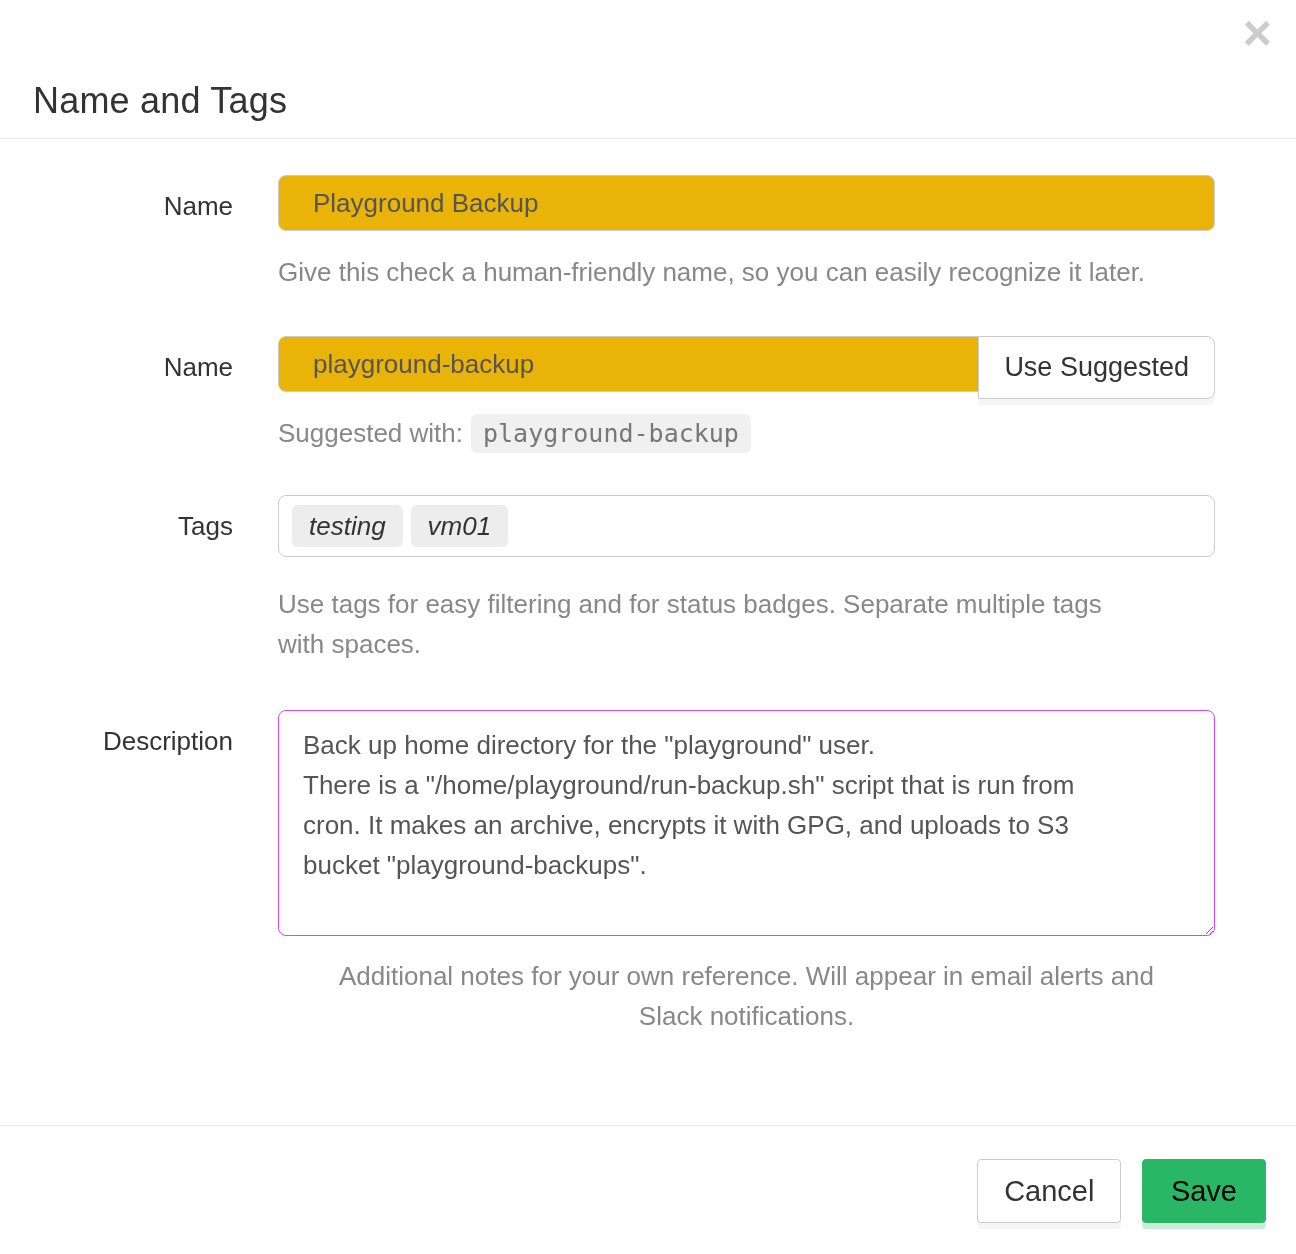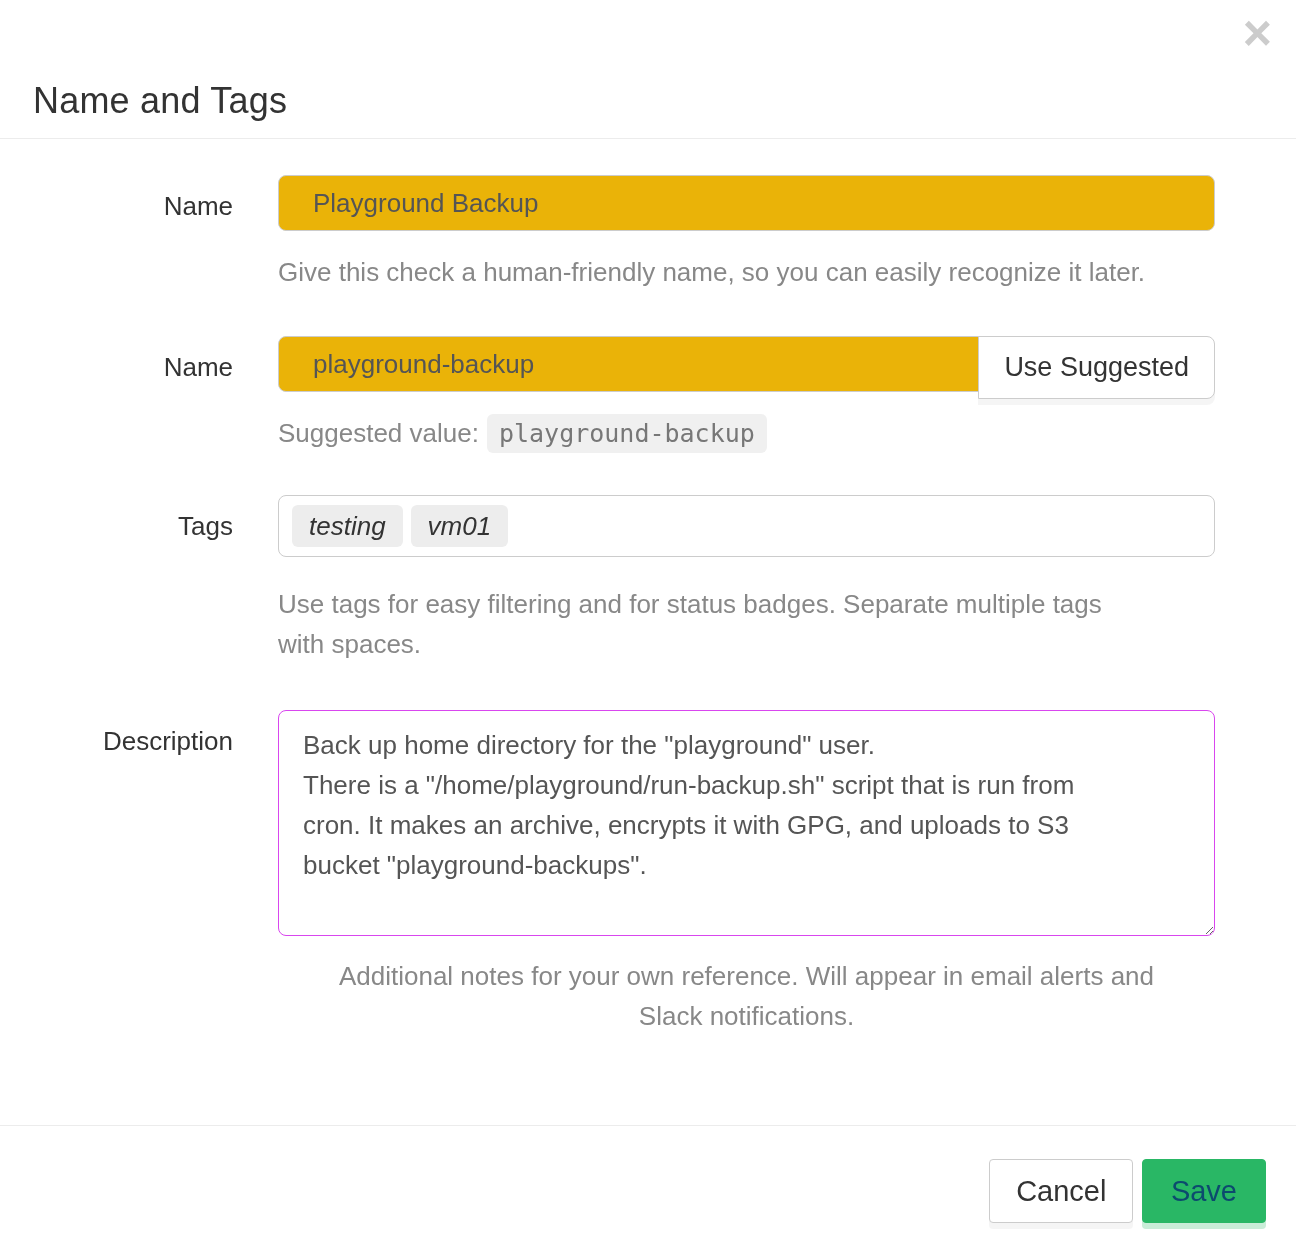--- a/index.html
+++ b/index.html
@@ -129,24 +129,24 @@
     cursor: pointer;
     vertical-align: middle;
   }
   .btn-cancel {
     background: #fff; color: #333;
     border: 1px solid #ccc;
     padding: 0 26px;
     box-shadow: 0 6px 0 rgba(0,0,0,0.04);
   }
   .btn-save {
-    background: #29b765; color: #0c4a6e;
+    background: #29b765; color: #000000;
     border: 1px solid #29b765;
     padding: 0 28px;
-    margin-left: 4px;
+    margin-left: 16px;
     box-shadow: 0 6px 0 rgba(41,183,101,0.25);
   }
 </style>
 </head>
 <body>
 
 <div class="modal">
 
   <div class="modal-header">
     <h1 class="modal-title">Name and Tags</h1>
@@ -164,21 +164,21 @@
     </div>
 
     <div class="form-row row-slug">
       <label class="form-label">Name</label>
       <div class="control-col">
         <div class="input-group">
           <input type="text" class="text-input" value="playground-backup" style="">
           <button class="use-suggested-btn">Use Suggested</button>
         </div>
         <div class="suggested-row">
-          <span>Suggested value:</span><code class="suggested-code">playground-backup</code>
+          <span>Suggested with:</span><code class="suggested-code">playground-backup</code>
         </div>
       </div>
     </div>
 
     <div class="form-row row-tags">
       <label class="form-label">Tags</label>
       <div class="control-col">
         <div class="tags-box">
           <span class="tag-chip">testing</span>
           <span class="tag-chip">vm01</span>

